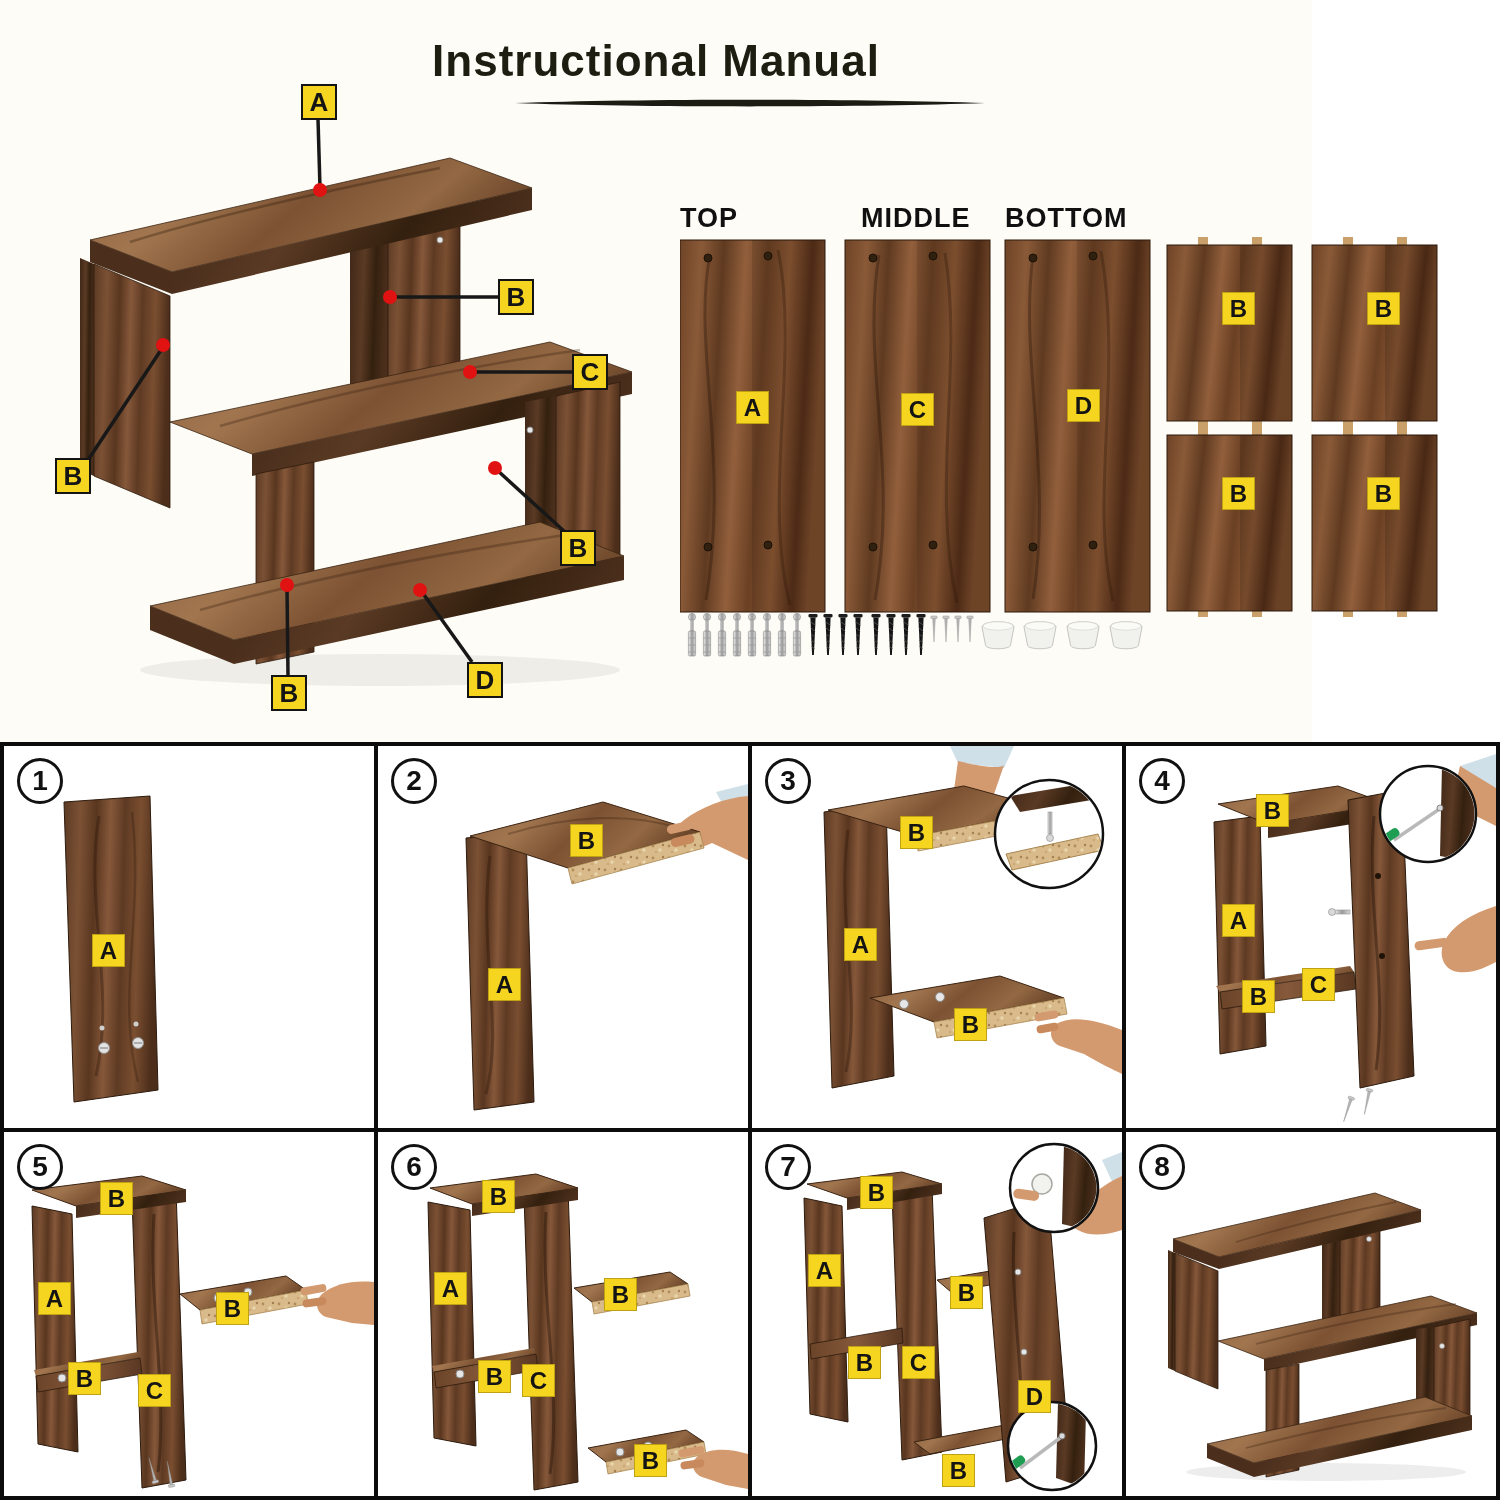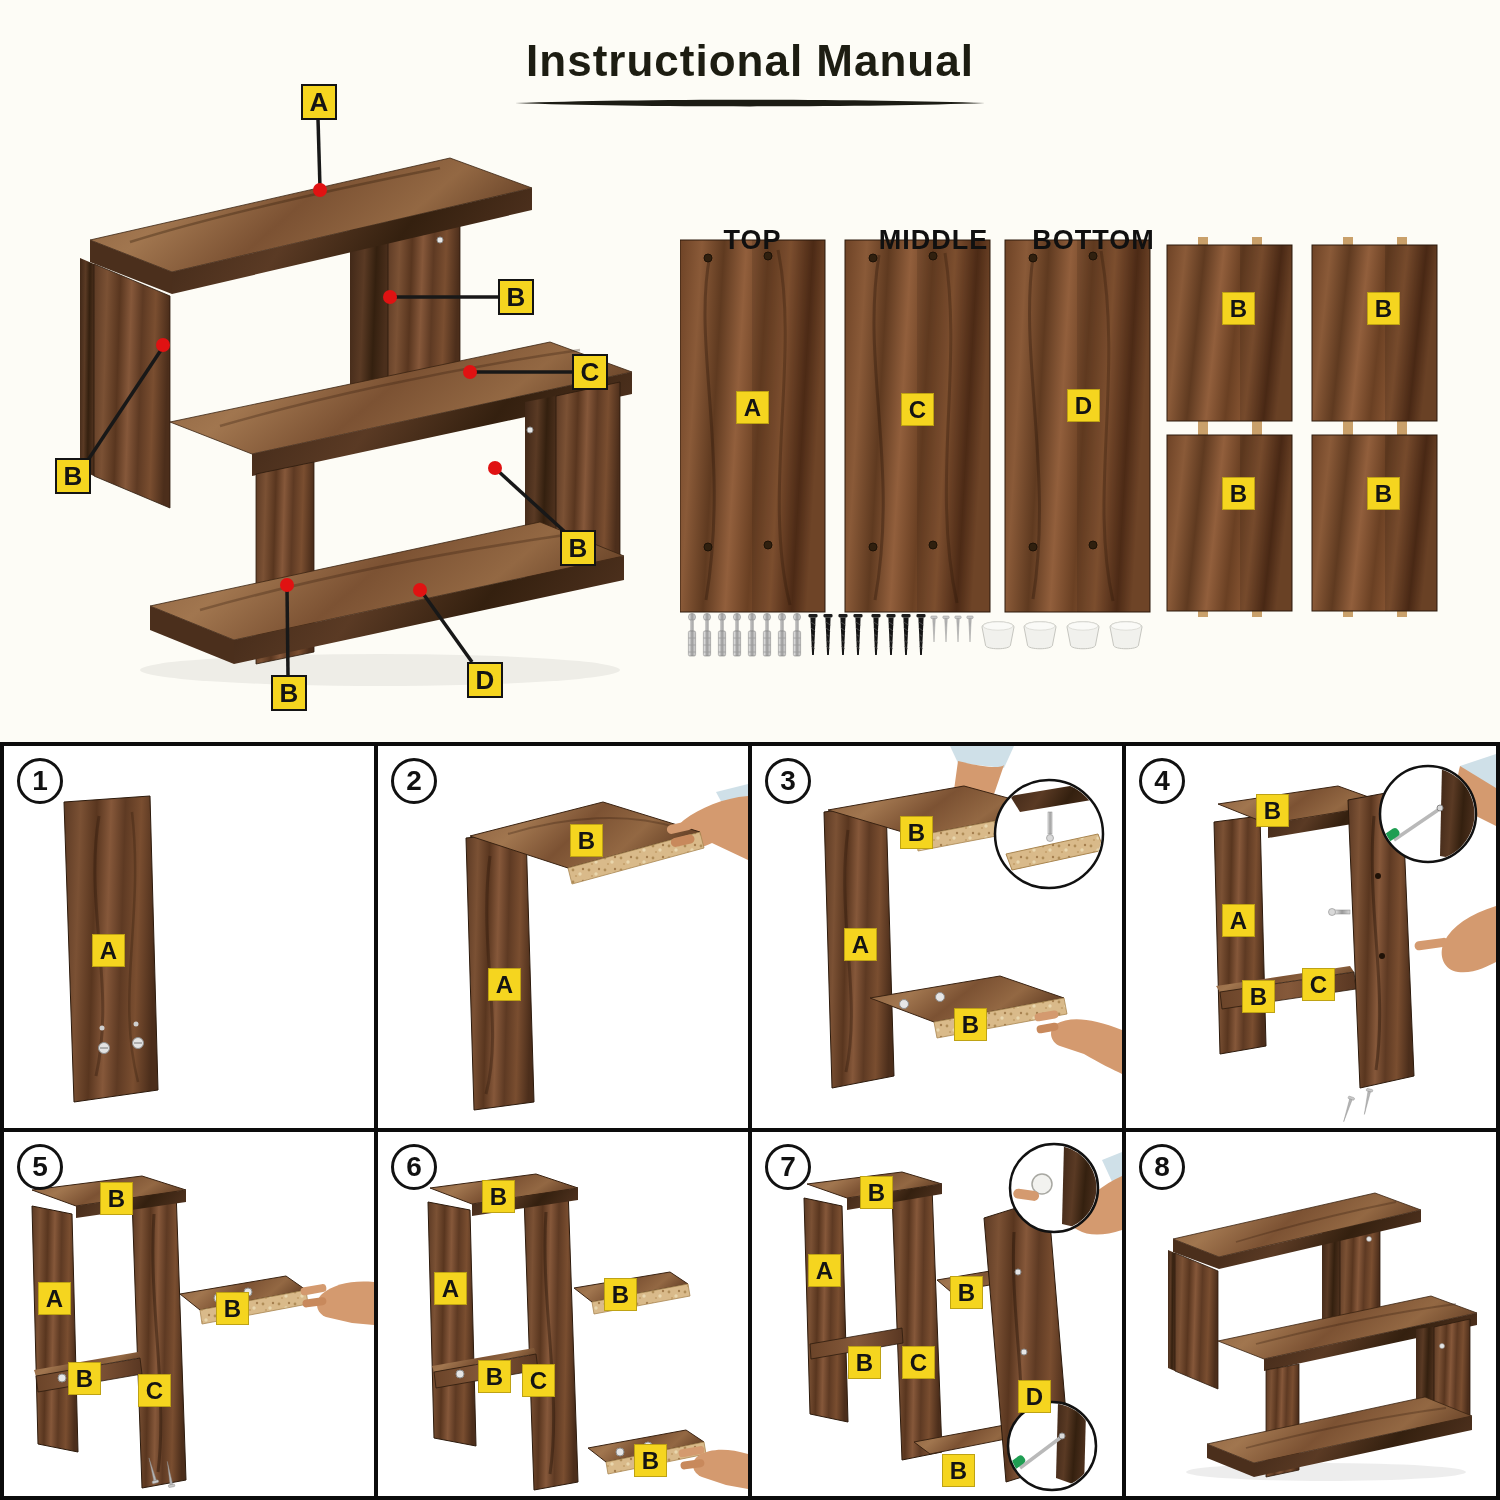--- a/index.html
+++ b/index.html
@@ -1,30 +1,30 @@
 <!DOCTYPE html>
 <html><head>
 <meta charset="utf-8">
 <style>
   html,body{margin:0;padding:0;background:#ffffff;}
   .page{position:relative;width:1500px;height:1500px;background:#fff;overflow:hidden;
         font-family:"Liberation Sans", sans-serif;}
-  .top-section{position:absolute;left:0;top:0;width:1500px;height:742px;background:#fdfcf6;}
+  .top-section{position:absolute;left:0;top:0;width:1312px;height:742px;background:#fdfcf6;}
   .title{position:absolute;left:0;top:36px;width:100%;text-align:center;
          font-size:44px;font-weight:600;color:#1d1d12;letter-spacing:1px;}
   .title-underline{position:absolute;left:515px;top:97px;width:470px;height:12px;}
   
   .lbl{position:absolute;width:33px;height:33px;background:#f5d51f;color:#141414;
        display:flex;align-items:center;justify-content:center;font-weight:bold;
        font-size:24px;border:1px solid rgba(90,70,0,0.35);box-sizing:border-box;z-index:6;}
   .lbl-big{width:36px;height:36px;border:2px solid #141414;font-size:26px;}
   .diagram-wrap{position:absolute;left:20px;top:70px;width:660px;height:690px;}
   .parts-wrap{position:absolute;left:680px;top:195px;width:812px;height:505px;}
-  .part-header{position:absolute;top:6px;height:34px;line-height:34px;text-align:center;
-               font-size:27px;font-weight:600;color:#101010;letter-spacing:1px;margin-top:22px;}
+  .part-header{position:absolute;top:6px;height:34px;line-height:34px;
+               font-size:27px;font-weight:600;color:#101010;letter-spacing:1px;}
   
   .grid{position:absolute;left:0;top:742px;width:1500px;height:758px;background:#0c0c0c;
         display:grid;grid-template-columns:repeat(4,370px);grid-template-rows:382px 364px;
         gap:4px;padding:4px;box-sizing:border-box;}
   .cell{position:relative;background:#ffffff;overflow:hidden;}
   .cell svg{position:absolute;left:0;top:0;}
   .stepnum{position:absolute;left:13px;top:12px;width:46px;height:46px;border-radius:50%;
            border:3px solid #111;background:#fff;display:flex;align-items:center;justify-content:center;
            font-size:28px;font-weight:bold;color:#111;z-index:7;box-sizing:border-box;}
 </style>
@@ -178,21 +178,21 @@
     <div class="lbl lbl-big" style="left:552px;top:284px">C</div>
     <div class="lbl lbl-big" style="left:35px;top:388px">B</div>
     <div class="lbl lbl-big" style="left:540px;top:460px">B</div>
     <div class="lbl lbl-big" style="left:251px;top:605px">B</div>
     <div class="lbl lbl-big" style="left:447px;top:592px">D</div>
   </div>
 
   <div class="parts-wrap">
     <div class="part-header" style="left:0;width:145px">TOP</div>
     <div class="part-header" style="left:181px;width:145px">MIDDLE</div>
-    <div class="part-header" style="left:341px;width:145px">BOTTOM</div>
+    <div class="part-header" style="left:325px;width:145px">BOTTOM</div>
 
     <svg width="812" height="505" viewBox="0 0 812 505">
 
       <g>
         <rect x="0" y="45" width="145" height="372" fill="url(#wPanel)" stroke="#2e1b0c" stroke-width="1"></rect>
         <rect x="72" y="45" width="73" height="372" fill="rgba(0,0,0,0.10)"></rect>
         <path d="M30,60 C12,150 50,260 26,405" stroke="rgba(40,20,8,0.35)" fill="none" stroke-width="3"></path>
         <path d="M98,55 C120,160 82,300 110,410" stroke="rgba(40,20,8,0.3)" fill="none" stroke-width="3"></path>
         <circle cx="28" cy="63" r="4" fill="#30200f" stroke="#1d1207"></circle>
             <circle cx="88" cy="61" r="4" fill="#30200f" stroke="#1d1207"></circle>

